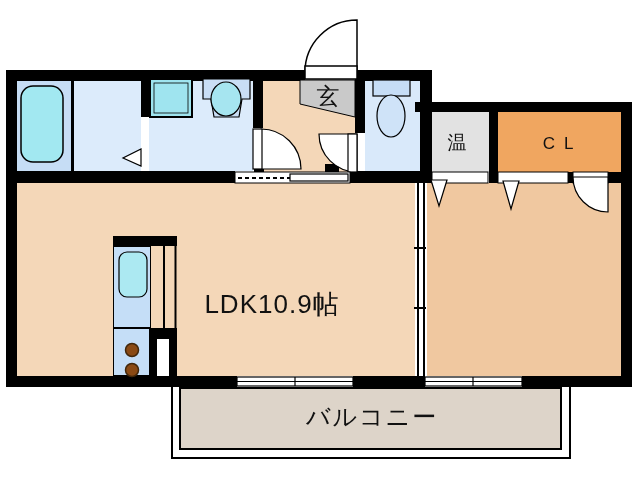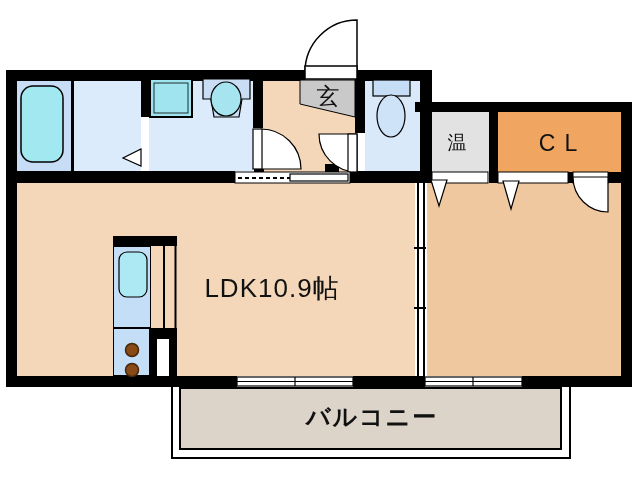--- a/index.html
+++ b/index.html
@@ -11,21 +11,21 @@
   .wall{position:absolute;background:#000;box-sizing:border-box;}
   .room{position:absolute;box-sizing:border-box;}
   .label{
     position:absolute;transform:translate(-50%,-50%);white-space:nowrap;
     color:#111;line-height:1;
   }
   .lbl-big{font-size:26px;letter-spacing:1px;}
   .lbl-balcony{font-size:24px;letter-spacing:2px;}
   .lbl-genkan{font-size:23px;}
   .lbl-onsui{font-size:19px;}
-  .lbl-cl{font-size:23px;letter-spacing:9px;padding-left:9px;}
+  .lbl-cl{font-size:17px;letter-spacing:9px;padding-left:9px;}
   svg{position:absolute;left:0;top:0;}
 </style>
 </head>
 <body>
 
 <div id="canvas">
 
   <div class="room" style="left:15px;top:80px;width:56px;height:91px;background:#c6ddf5;"></div>
   <div class="room" style="left:74px;top:80px;width:67px;height:91px;background:#dcebfb;"></div>
   <div class="room" style="left:149px;top:80px;width:104px;height:91px;background:#dcebfb;"></div>
@@ -121,19 +121,19 @@
       <line x1="237" y1="381.5" x2="353" y2="381.5" stroke="#000" stroke-width="1"></line>
       <line x1="295" y1="377" x2="295" y2="386" stroke="#000" stroke-width="1.2"></line>
     </g>
     <g>
       <rect x="425" y="377" width="97" height="9" fill="#fff" stroke="#000" stroke-width="1.2"></rect>
       <line x1="425" y1="381.5" x2="522" y2="381.5" stroke="#000" stroke-width="1"></line>
       <line x1="473" y1="377" x2="473" y2="386" stroke="#000" stroke-width="1.2"></line>
     </g>
   </svg>
 
-  <div class="label lbl-big" style="left:272px;top:288px;">LDK10.9帖</div>
-  <div class="label lbl-balcony" style="left:372px;top:417px;font-weight:bold;">バルコニー</div>
+  <div class="label lbl-big" style="left:272px;top:304px;">LDK10.9帖</div>
+  <div class="label lbl-balcony" style="left:372px;top:417px;">バルコニー</div>
   <div class="label lbl-genkan" style="left:328px;top:96px;">玄</div>
   <div class="label lbl-onsui" style="left:457px;top:142px;">温</div>
   <div class="label lbl-cl" style="left:558px;top:143px;">CL</div>
 
 </div>
 
 </body></html>

